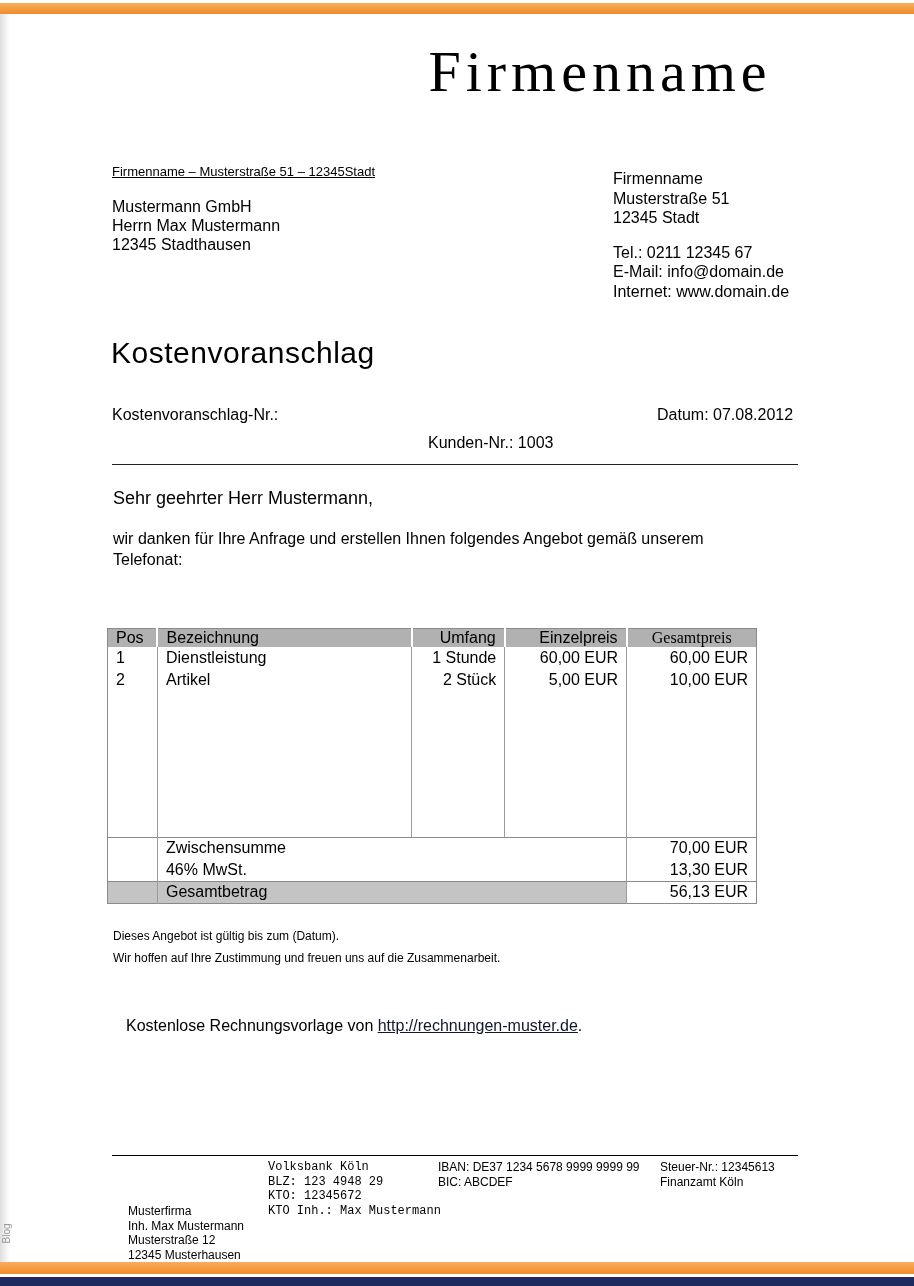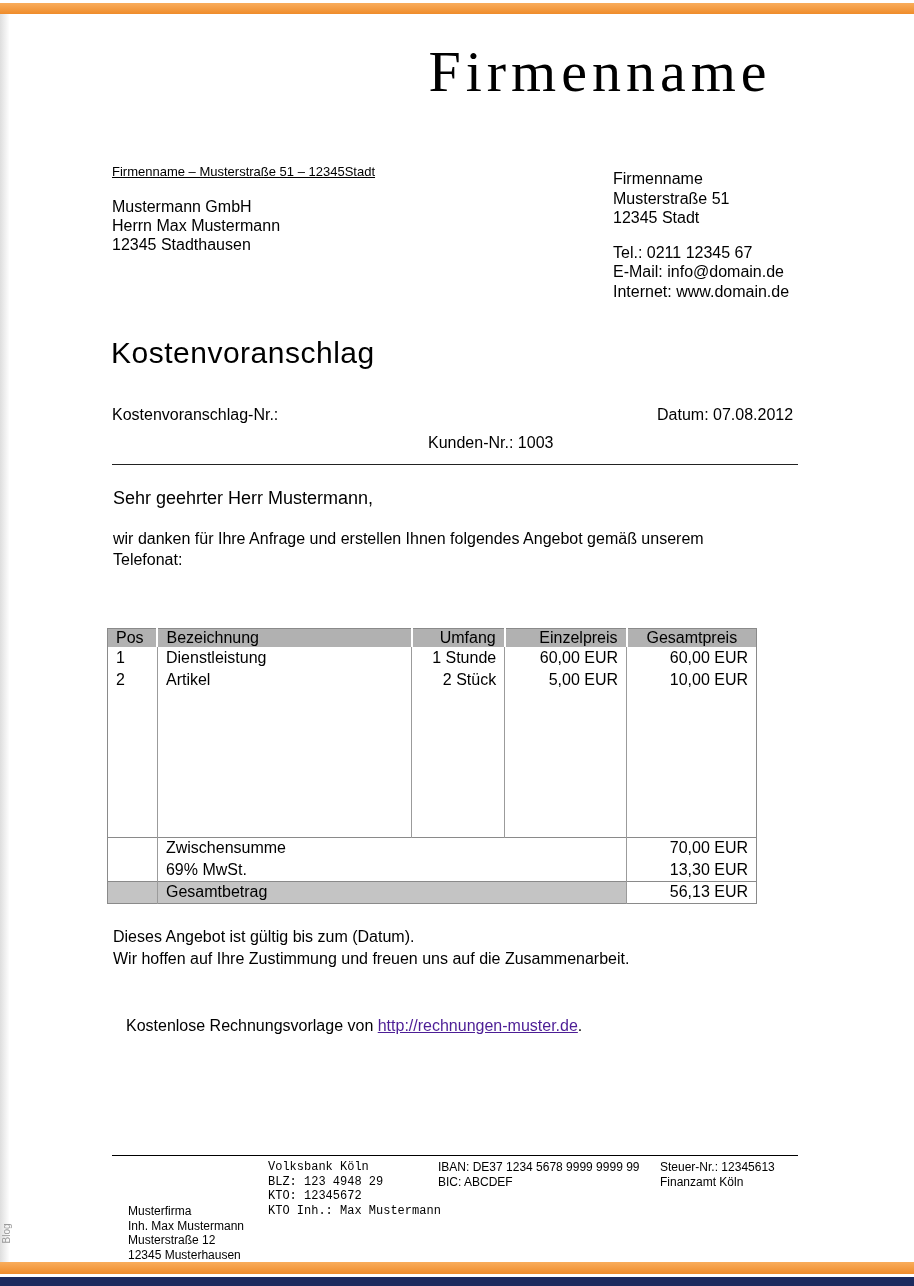--- a/index.html
+++ b/index.html
@@ -41,32 +41,32 @@
   .divider { position:absolute; left:112px; top:464px; width:686px; border-top:1px solid #222; }
 
   .greeting { position:absolute; left:113px; top:488px; font-size:18px; }
   .intro { position:absolute; left:113px; top:528px; width:650px; font-size:16px; line-height:21px; }
 
   
   .doc-table { position:absolute; left:107px; top:628px; width:650px;
              border-collapse:collapse; border:1px solid #8a8a8a; font-size:16px; }
   .doc-table th, .doc-table td { padding:0 8px; font-weight:normal; }
   .doc-table thead th { background:#b1b1b1; height:17px; border-right:2px solid #fff; }
-  .doc-table thead th:last-child { border-right:none; }
+  .doc-table thead th:last-child { border-right:none;font-family:Liberation Serif, serif; }
   .doc-table tbody td { height:22px; }
   .doc-table tr.filler td { height:146px; }
   .doc-table td.v { border-right:1px solid #9b9b9b; }
   .doc-table tr.line-top td { border-top:1px solid #8a8a8a; }
   .doc-table td.bg-total { background:#c4c4c4; }
   .ta-l { text-align:left; } .ta-r { text-align:right; } .ta-c { text-align:center; }
 
-  .closing { position:absolute; left:113px; top:926px; font-size:16px; line-height:21.5px; }
+  .closing { position:absolute; left:113px; top:926px; font-size:12px; line-height:21.5px; }
 
   .credit { position:absolute; left:126px; top:1017px; font-size:16px; }
-  .credit a { color:#4c1d95; text-decoration:underline; }
+  .credit a { color:#0f172a; text-decoration:underline; }
 
   .footer-divider { position:absolute; left:112px; top:1155px; width:686px; border-top:1px solid #000; }
   .footer-col { position:absolute; top:1160px; font-size:12px; line-height:14.5px; }
   .footer-col.c1 { left:128px;margin-top:44px; }
   .footer-col.c2 { left:268px;font-family:Liberation Mono, monospace; }
   .footer-col.c3 { left:438px; }
   .footer-col.c4 { left:660px; }
 </style>
 </head>
 <body>
@@ -149,21 +149,21 @@
         <td class="v"></td>
         <td></td>
       </tr>
       <tr class="line-top">
         <td class="v"></td>
         <td class="v ta-l" colspan="3">Zwischensumme</td>
         <td class="ta-r">70,00 EUR</td>
       </tr>
       <tr>
         <td class="v"></td>
-        <td class="v ta-l" colspan="3">69% MwSt.</td>
+        <td class="v ta-l" colspan="3">46% MwSt.</td>
         <td class="ta-r">13,30 EUR</td>
       </tr>
       <tr class="line-top">
         <td class="v bg-total"></td>
         <td class="v bg-total ta-l" colspan="3">Gesamtbetrag</td>
         <td class="ta-r">56,13 EUR</td>
       </tr>
     </tbody>
   </table>
 

